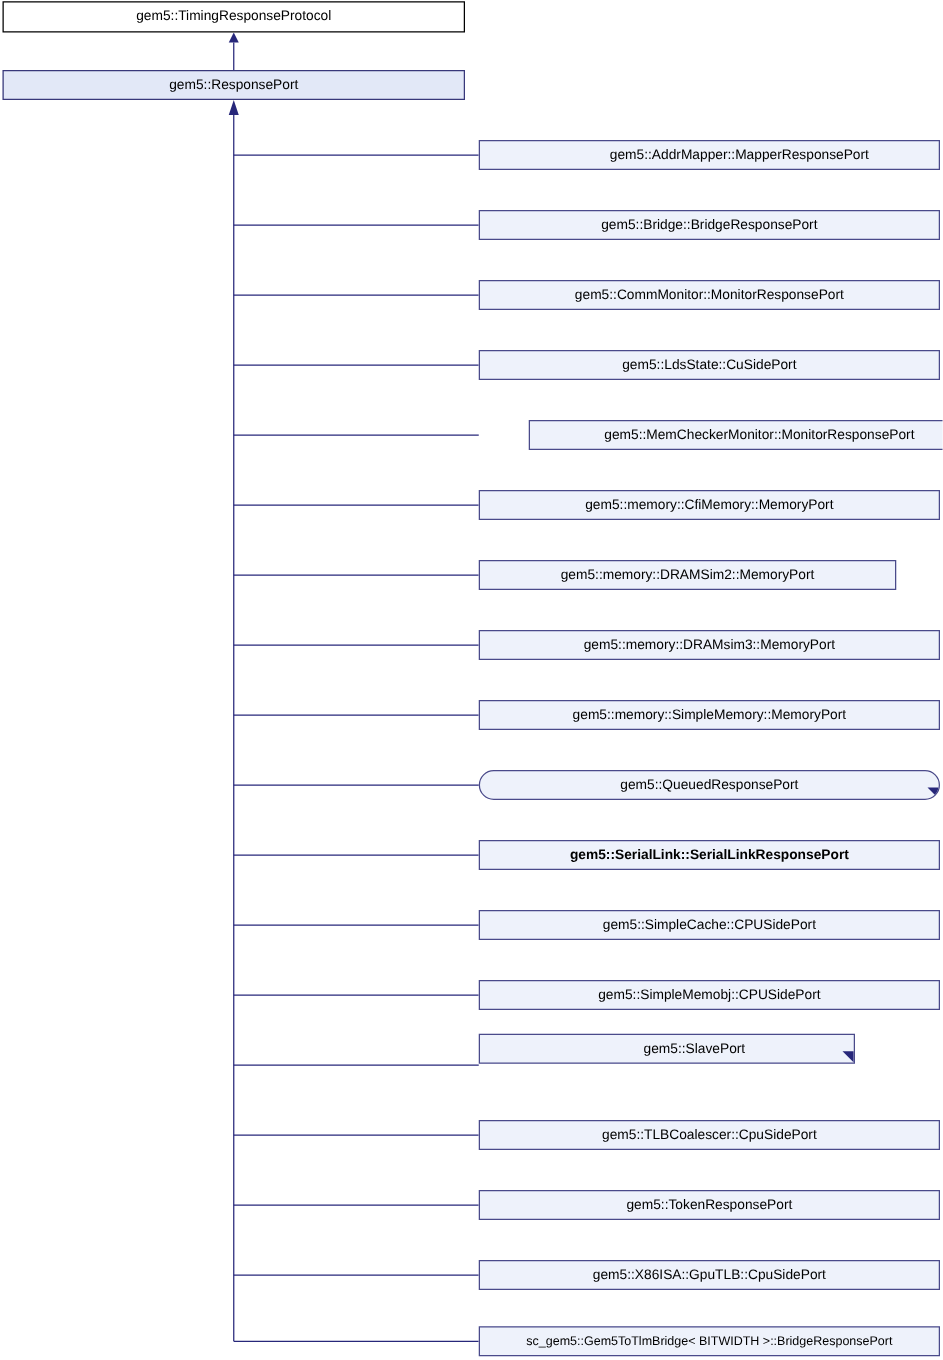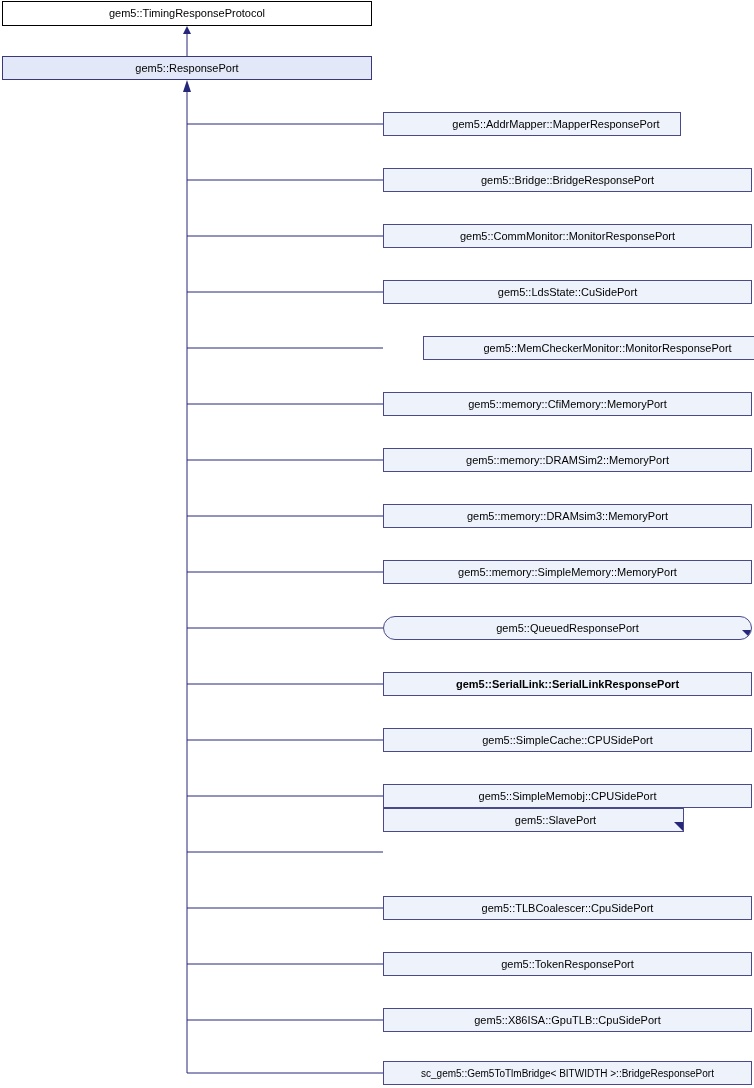--- a/index.html
+++ b/index.html
@@ -99,21 +99,21 @@
   </svg>
 
   <div class="node root" style="left:2px; top:1px; width:370px; height:25px;">
     <span>gem5::TimingResponseProtocol</span>
   </div>
 
   <div class="node highlight" style="left:2px; top:56px; width:370px; height:24px;">
     <span>gem5::ResponsePort</span>
   </div>
 
-  <div class="node" style="left:383px; top:112px; width:298px; height:24px;padding-left:48px;">
+  <div class="node" style="left:383px; top:112px; width:369px; height:24px;padding-left:48px;">
     <span>gem5::AddrMapper::MapperResponsePort</span>
   </div>
 
   <div class="node" style="left:383px; top:168px; width:369px; height:24px;">
     <span>gem5::Bridge::BridgeResponsePort</span>
   </div>
 
   <div class="node" style="left:383px; top:224px; width:369px; height:24px;">
     <span>gem5::CommMonitor::MonitorResponsePort</span>
   </div>
@@ -123,21 +123,21 @@
   </div>
 
   <div class="node" style="left:383px; top:336px; width:369px; height:24px;margin-left:40px;">
     <span>gem5::MemCheckerMonitor::MonitorResponsePort</span>
   </div>
 
   <div class="node" style="left:383px; top:392px; width:369px; height:24px;">
     <span>gem5::memory::CfiMemory::MemoryPort</span>
   </div>
 
-  <div class="node" style="left:383px; top:448px; width:369px; height:24px;">
+  <div class="node" style="left:383px; top:448px; width:334px; height:24px;">
     <span>gem5::memory::DRAMSim2::MemoryPort</span>
   </div>
 
   <div class="node" style="left:383px; top:504px; width:369px; height:24px;">
     <span>gem5::memory::DRAMsim3::MemoryPort</span>
   </div>
 
   <div class="node" style="left:383px; top:560px; width:369px; height:24px;">
     <span>gem5::memory::SimpleMemory::MemoryPort</span>
   </div>
@@ -152,21 +152,21 @@
   </div>
 
   <div class="node" style="left:383px; top:728px; width:369px; height:24px;">
     <span>gem5::SimpleCache::CPUSidePort</span>
   </div>
 
   <div class="node" style="left:383px; top:784px; width:369px; height:24px;">
     <span>gem5::SimpleMemobj::CPUSidePort</span>
   </div>
 
-  <div class="node" style="left:383px; top:808px; width:301px; height:24px;padding-left:44px;">
+  <div class="node" style="left:383px; top:827px; width:301px; height:24px;padding-left:44px;">
     <span>gem5::SlavePort</span>
     <span class="corner-mark" style="right:0; bottom:0;"></span>
   </div>
 
   <div class="node" style="left:383px; top:896px; width:369px; height:24px;">
     <span>gem5::TLBCoalescer::CpuSidePort</span>
   </div>
 
   <div class="node" style="left:383px; top:952px; width:369px; height:24px;">
     <span>gem5::TokenResponsePort</span>

